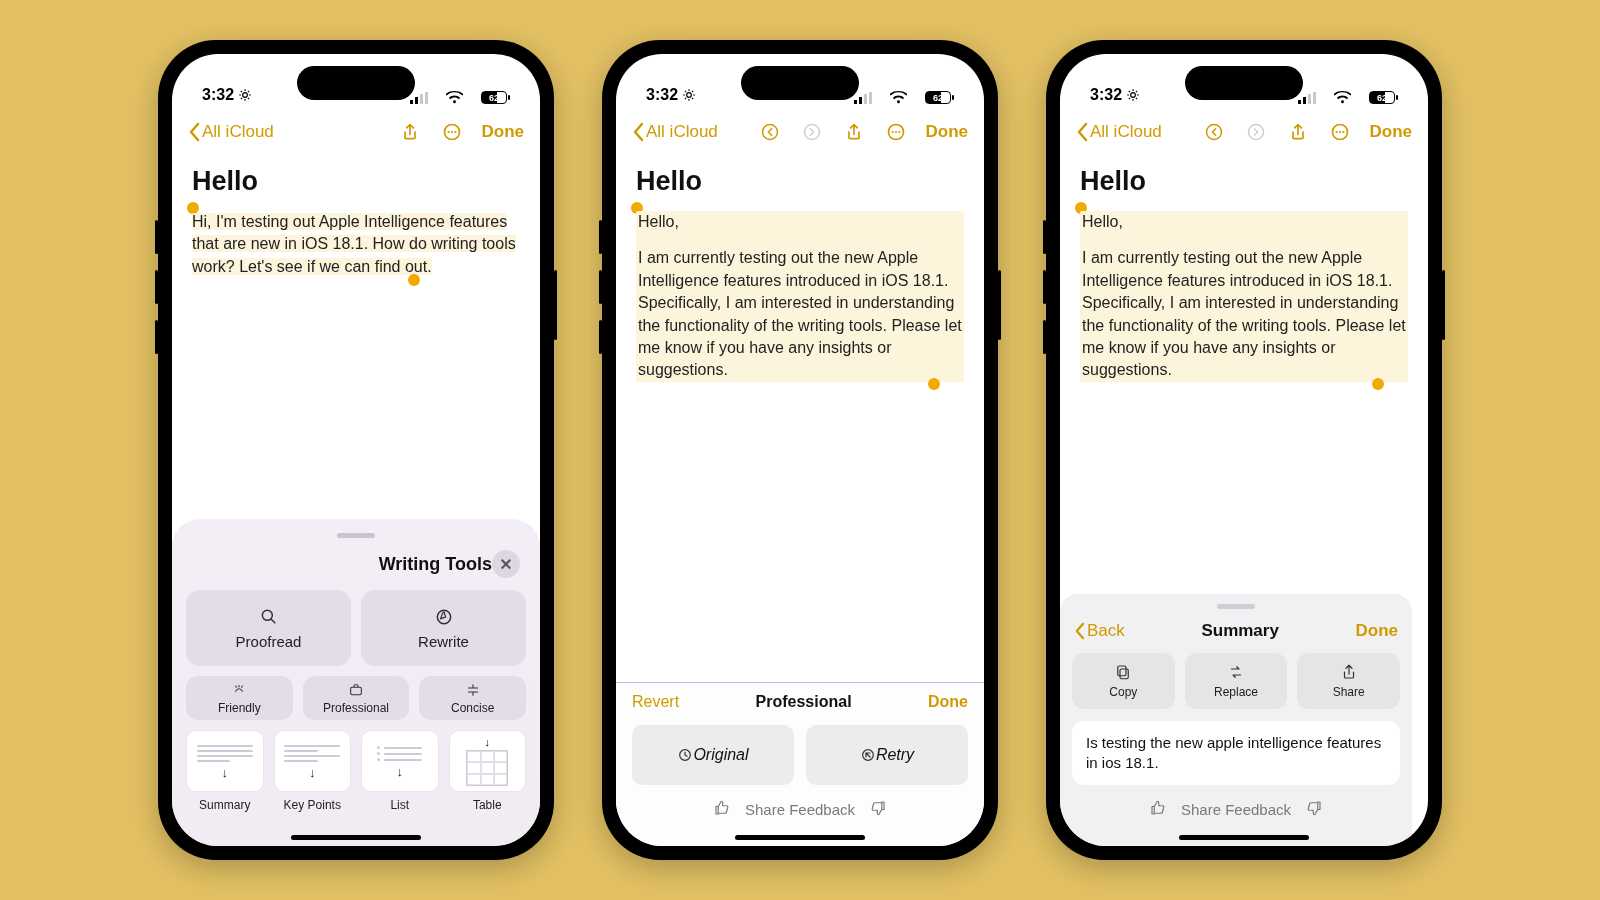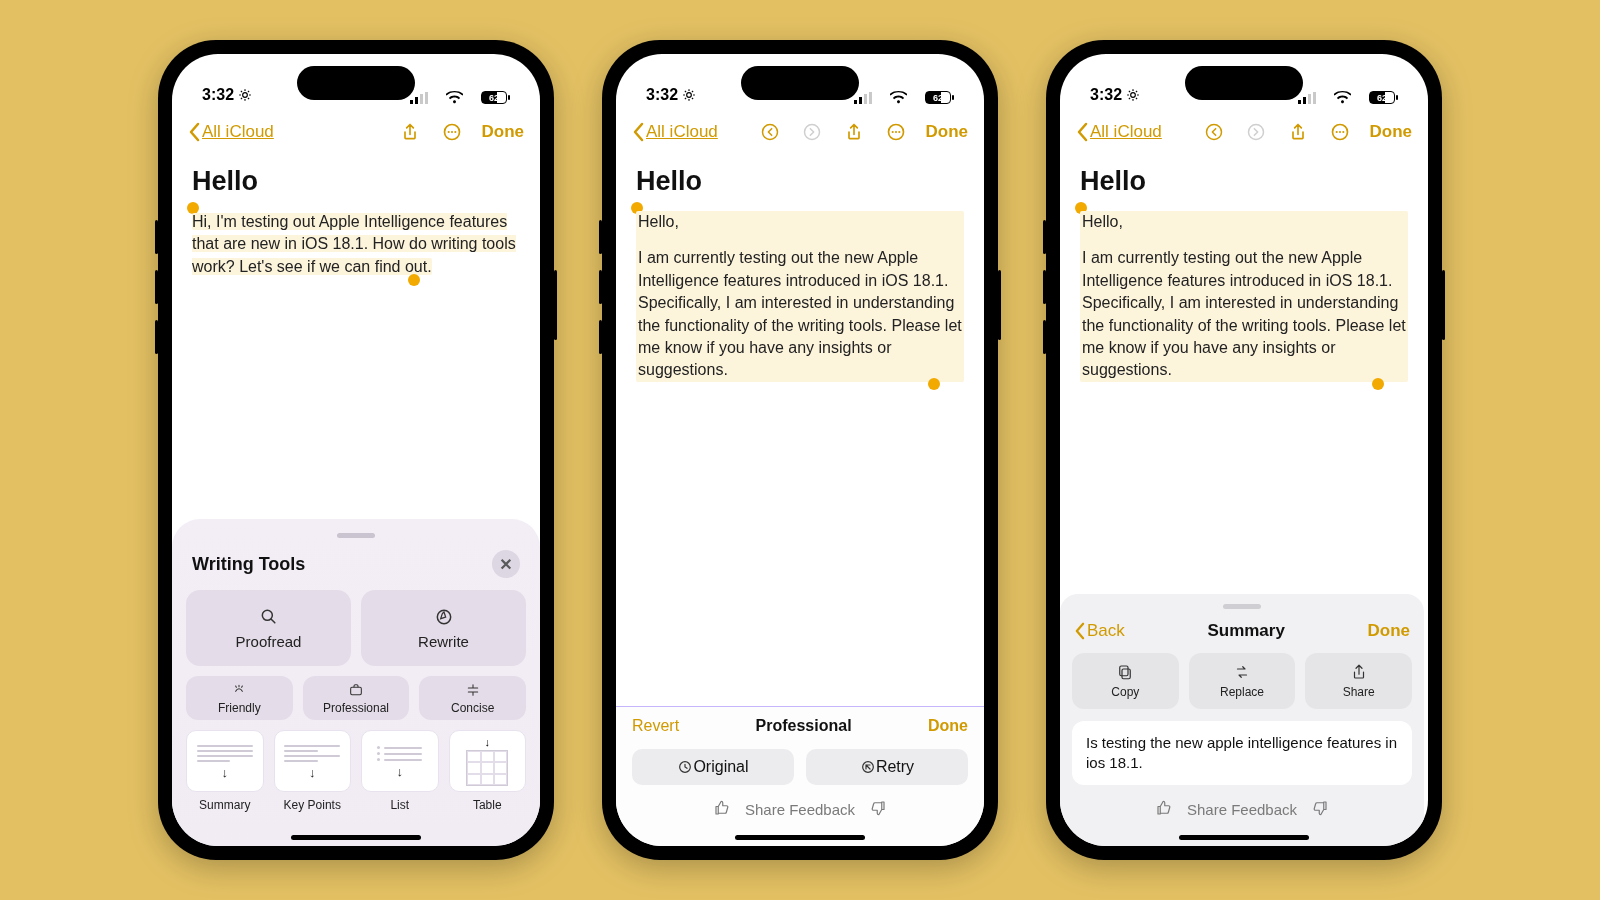--- a/index.html
+++ b/index.html
@@ -61,21 +61,21 @@
   .sb-left{display:flex;align-items:center;gap:4px;}
   .sb-right{display:flex;align-items:center;gap:18px;}
   .sb-right svg{display:block;}
 
   
   .nav{
     height:44px;flex:0 0 44px;
     display:flex;align-items:center;justify-content:space-between;
     padding:0 16px;
   }
-  .nav-back{display:flex;align-items:center;gap:2px;color:var(--notes-yellow);font-size:17px;text-decoration:underline;}
+  .nav-back{display:flex;align-items:center;gap:2px;color:var(--notes-yellow);font-size:17px;}
   .nav-actions{display:flex;align-items:center;gap:18px;color:var(--notes-yellow);}
   .nav-actions .icon-btn{width:24px;height:24px;display:flex;align-items:center;justify-content:center;}
   .nav-actions .done{font-size:17px;font-weight:600;}
 
   
   .note{flex:1 1 auto;padding:8px 20px;position:relative;overflow:hidden;}
   .note-title{font-size:27px;font-weight:700;margin:4px 0 14px;color:#111;}
   .note-text{
     position:relative;display:inline;
     font-size:16px;line-height:1.4;color:#222;
@@ -91,21 +91,21 @@
   .home-ind{position:absolute;bottom:6px;left:50%;transform:translateX(-50%);width:130px;height:5px;background:#000;border-radius:3px;}
 
   
   .wt-sheet{
     position:absolute;left:0;right:0;bottom:0;
     background:linear-gradient(180deg,#f3eef6 0%,#f1ecf4 100%);
     border-top-left-radius:28px;border-top-right-radius:28px;
     padding:14px 14px 24px;
   }
   .grabber{width:38px;height:5px;background:#c9c4cf;border-radius:3px;margin:0 auto 12px;}
-  .wt-header{display:flex;align-items:center;justify-content:space-between;margin-bottom:12px;padding:0 6px;}
+  .wt-header{display:flex;align-items:center;justify-content:flex-end;margin-bottom:12px;padding:0 6px;}
   .wt-title{font-size:18px;font-weight:700;color:#111;}
   .wt-close{width:28px;height:28px;border-radius:14px;background:#dcd7e2;display:flex;align-items:center;justify-content:center;color:#5a5a5a;font-weight:700;}
   .wt-row{display:flex;gap:10px;margin-bottom:10px;}
   .wt-bigbtn{
     flex:1;background:#e4dde9;border-radius:14px;
     display:flex;flex-direction:column;align-items:center;justify-content:center;
     height:76px;color:#222;font-size:15px;gap:6px;
   }
   .wt-smallbtn{
     flex:1;background:#e4dde9;border-radius:12px;height:44px;
@@ -126,26 +126,26 @@
     position:absolute;left:0;right:0;bottom:0;
     background:#fdfdfd;
     padding:10px 16px 26px;
     border-top:1px solid #c4b5fd;
   }
   .rb-top{display:flex;align-items:center;justify-content:space-between;font-size:16px;margin-bottom:14px;}
   .rb-revert{color:var(--notes-yellow);}
   .rb-mode{font-weight:600;color:#111;}
   .rb-done{color:var(--notes-yellow);font-weight:600;}
   .rb-buttons{display:flex;gap:12px;margin-bottom:14px;}
-  .rb-btn{flex:1;height:36px;background:#ececee;border-radius:10px;display:flex;align-items:center;justify-content:center;gap:0;font-size:16px;color:#111;}
+  .rb-btn{flex:1;height:60px;background:#ececee;border-radius:10px;display:flex;align-items:center;justify-content:center;gap:0;font-size:16px;color:#111;font-style:italic;}
   .rb-feedback{display:flex;align-items:center;justify-content:center;gap:14px;color:var(--grey-text);font-size:15px;}
 
   
   .sum-sheet{
-    position:absolute;left:0;right:4px;bottom:0;
+    position:absolute;left:0;right:16px;bottom:0;
     background:#f1f1f3;
     border-top-left-radius:18px;border-top-right-radius:18px;
     padding:10px 12px 26px;
   }
   .sum-head{display:flex;align-items:center;justify-content:space-between;margin:4px 2px 12px;font-size:17px;}
   .sum-back{color:var(--notes-yellow);display:flex;align-items:center;gap:2px;}
   .sum-title{font-weight:700;color:#111;}
   .sum-done{color:var(--notes-yellow);font-weight:600;}
   .sum-actions{display:flex;gap:10px;margin-bottom:12px;}
   .sum-act{flex:1;height:56px;background:#e5e5e8;border-radius:12px;display:flex;flex-direction:column;align-items:center;justify-content:center;gap:4px;font-size:12px;color:#222;}

